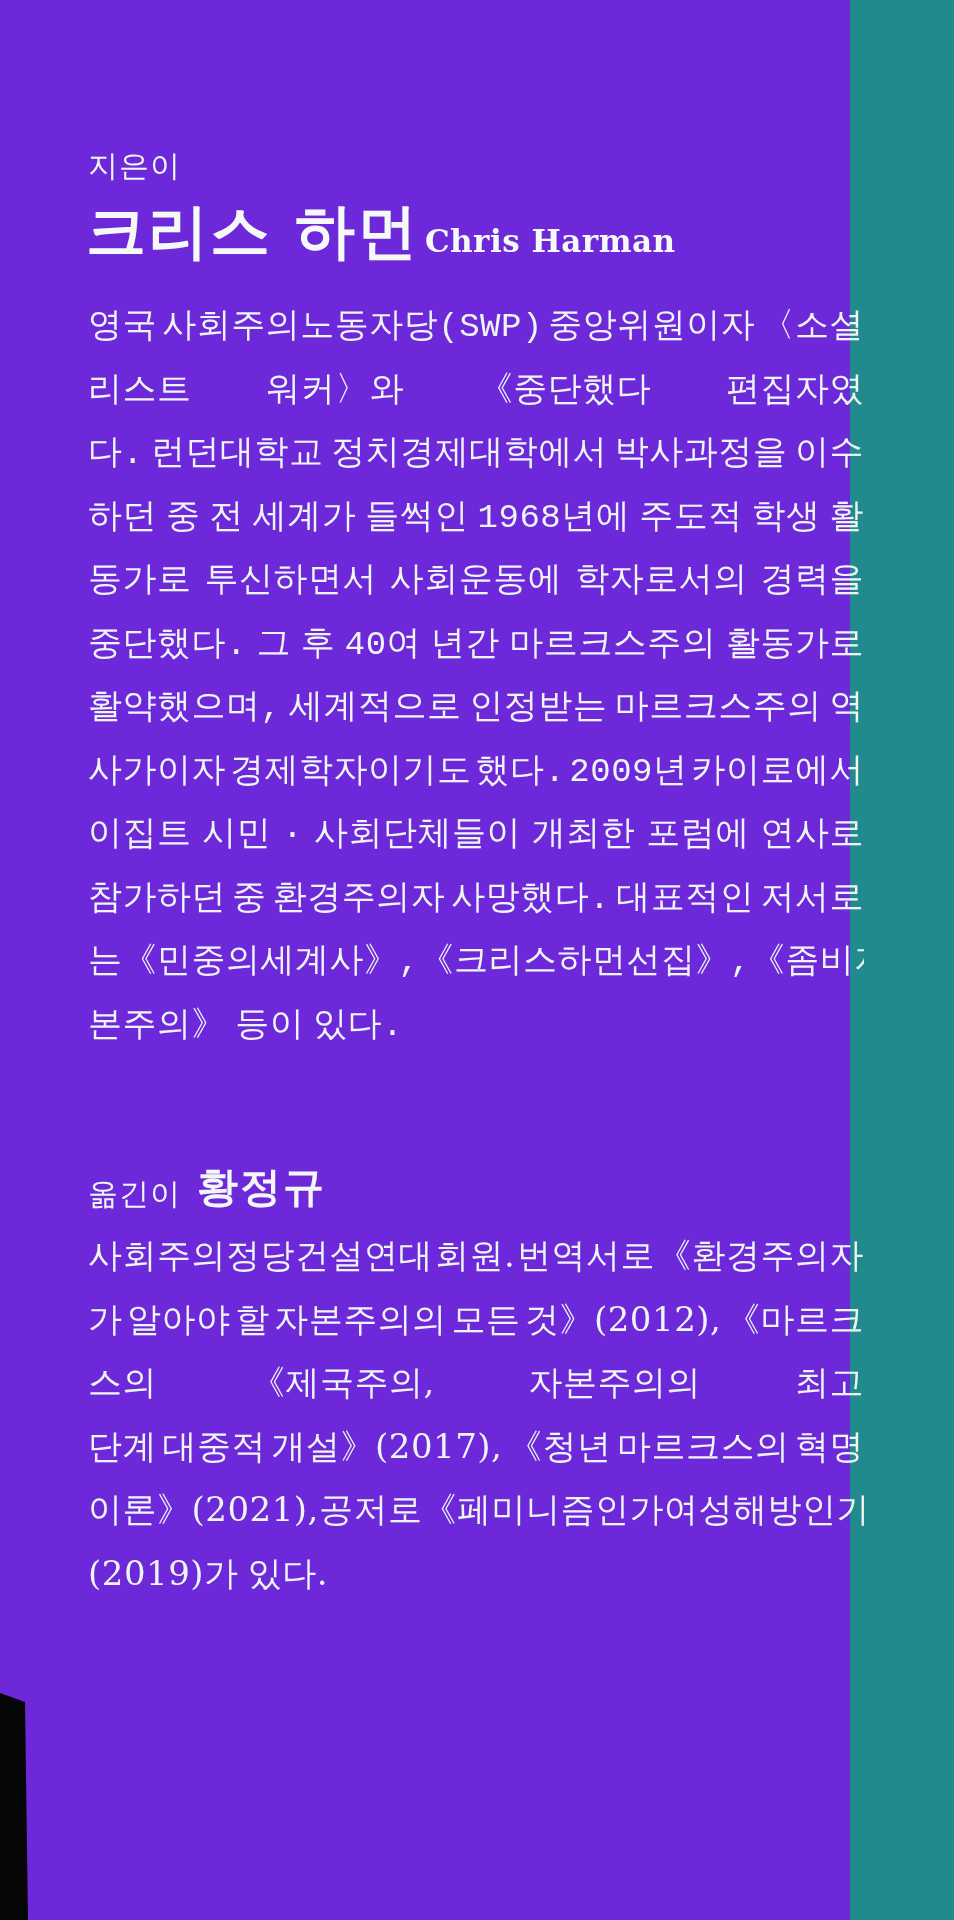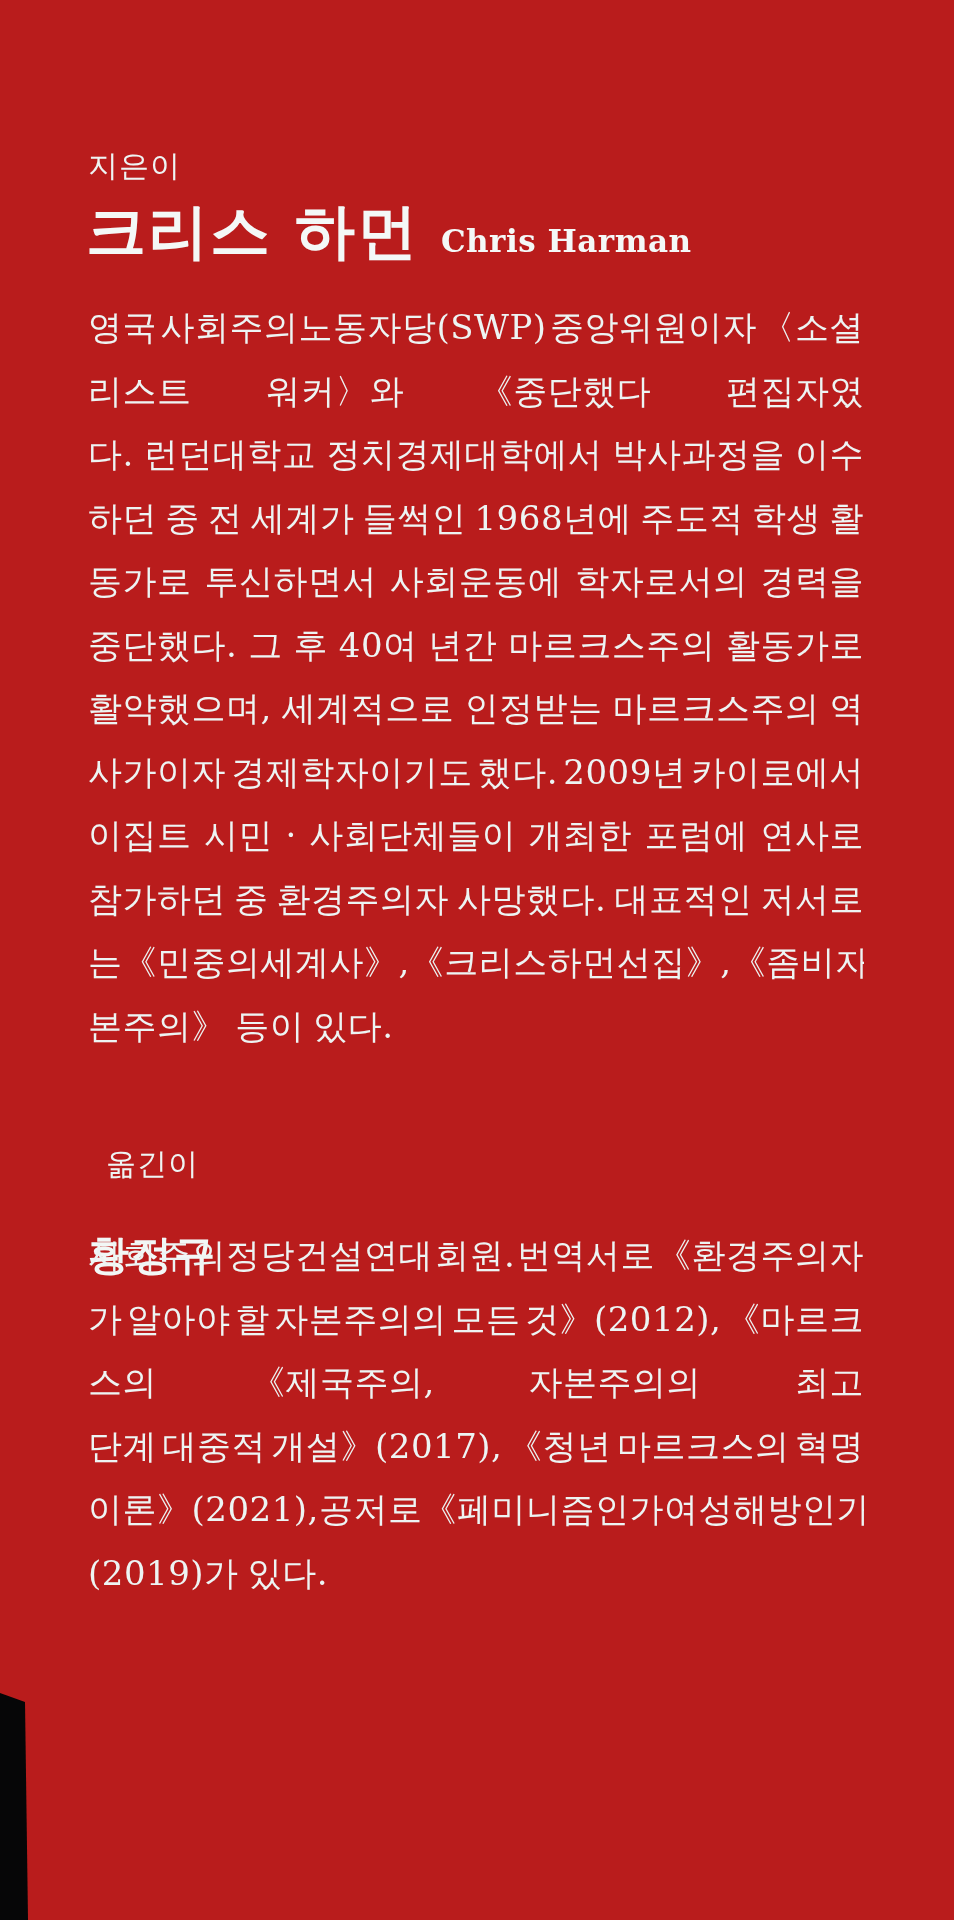--- a/index.html
+++ b/index.html
@@ -1,52 +1,52 @@
 <!DOCTYPE html>
 <html><head>
 <meta charset="utf-8">
 <style>
   html,body{margin:0;padding:0;}
   body{
     width:954px;height:1920px;position:relative;overflow:hidden;
     background:#218a8d;
     font-family:"DejaVu Serif","Liberation Serif",serif;
   }
-  .page{position:absolute;inset:0;width:954px;height:1920px;background:#b91c1c;}
+  .page{position:absolute;inset:0;width:850px;height:1920px;background:#6d28d9;}
   .role-label{
     position:absolute;left:88px;
     font-family:"DejaVu Sans","Liberation Sans",sans-serif;
     font-size:30px;line-height:36px;color:#eef4f3;font-weight:500;
     letter-spacing:1px;
   }
   .author-role{top:148px;}
   .author-name-row{
     position:absolute;left:86px;top:196px;
-    display:flex;align-items:baseline;gap:22px;color:#f4f8f7;
+    display:flex;align-items:baseline;gap:6px;color:#f4f8f7;
   }
   .name-korean-big{
     font-size:60px;font-weight:700;letter-spacing:2px;line-height:70px;
   }
   .name-english{
     font-size:31px;font-weight:700;letter-spacing:0.5px;
   }
   .bio{
     position:absolute;left:88px;width:776px;color:#edf4f3;
     font-size:34px;letter-spacing:0.5px;
   }
-  .author-bio{top:296px;}
+  .author-bio{top:296px;font-family:Liberation Mono, monospace;}
   .translator-bio{top:1224px;}
   .bio-line{
     display:flex;justify-content:space-between;
     line-height:63.5px;white-space:nowrap;overflow:hidden;
   }
   .bio-line.last{justify-content:flex-start;gap:0.27em;}
   .translator-heading{
     position:absolute;left:88px;top:1146px;
-    display:flex;align-items:center;gap:32px;color:#f2f7f6;flex-direction:column;
+    display:flex;align-items:flex-end;gap:16px;color:#f2f7f6;
   }
   .translator-name{
     font-size:41px;font-weight:700;letter-spacing:2px;line-height:50px;margin-top:16px;
   }
   .corner-shape{
     position:absolute;left:0;top:1690px;width:30px;height:230px;
     background:#060607;
     clip-path:polygon(0px 3px, 25px 12px, 28px 230px, 0px 230px);
   }
 </style>

